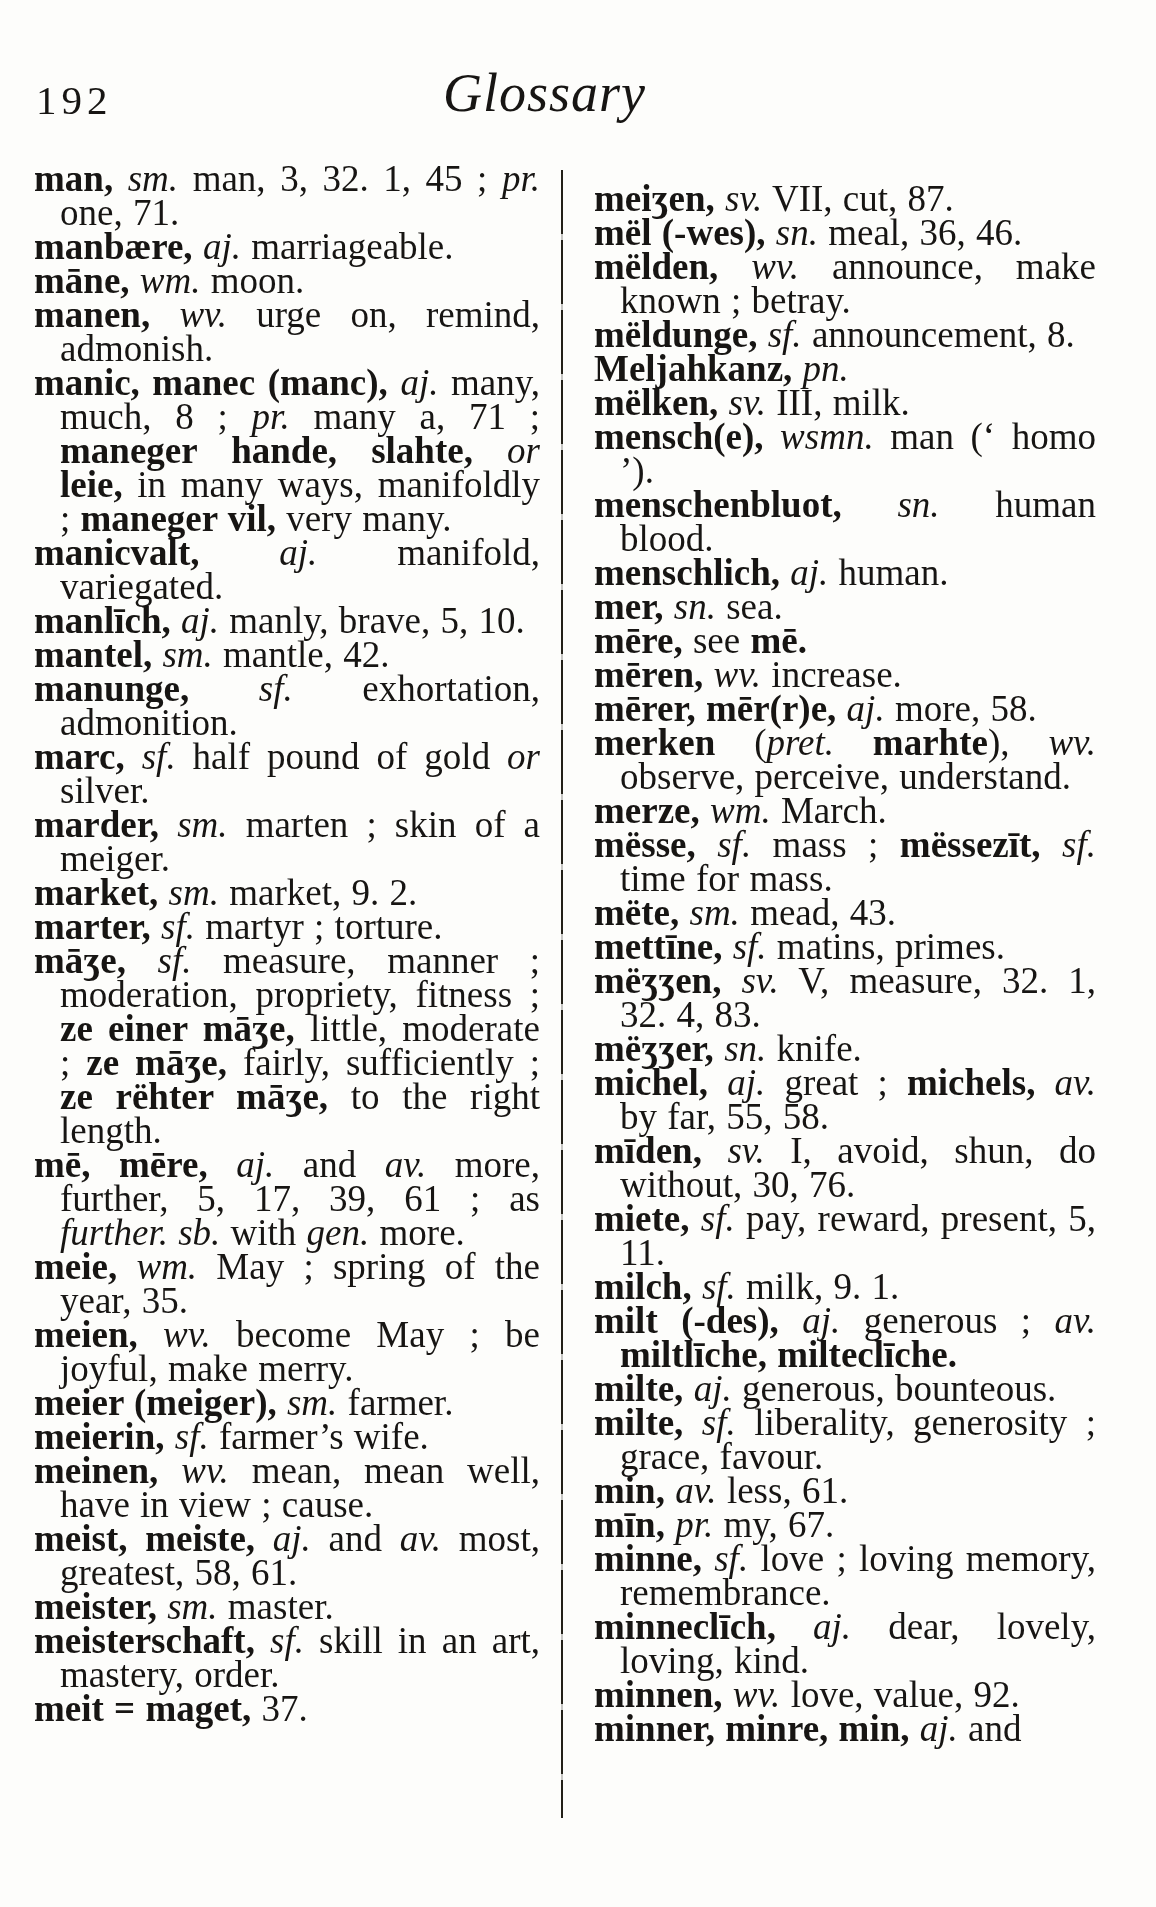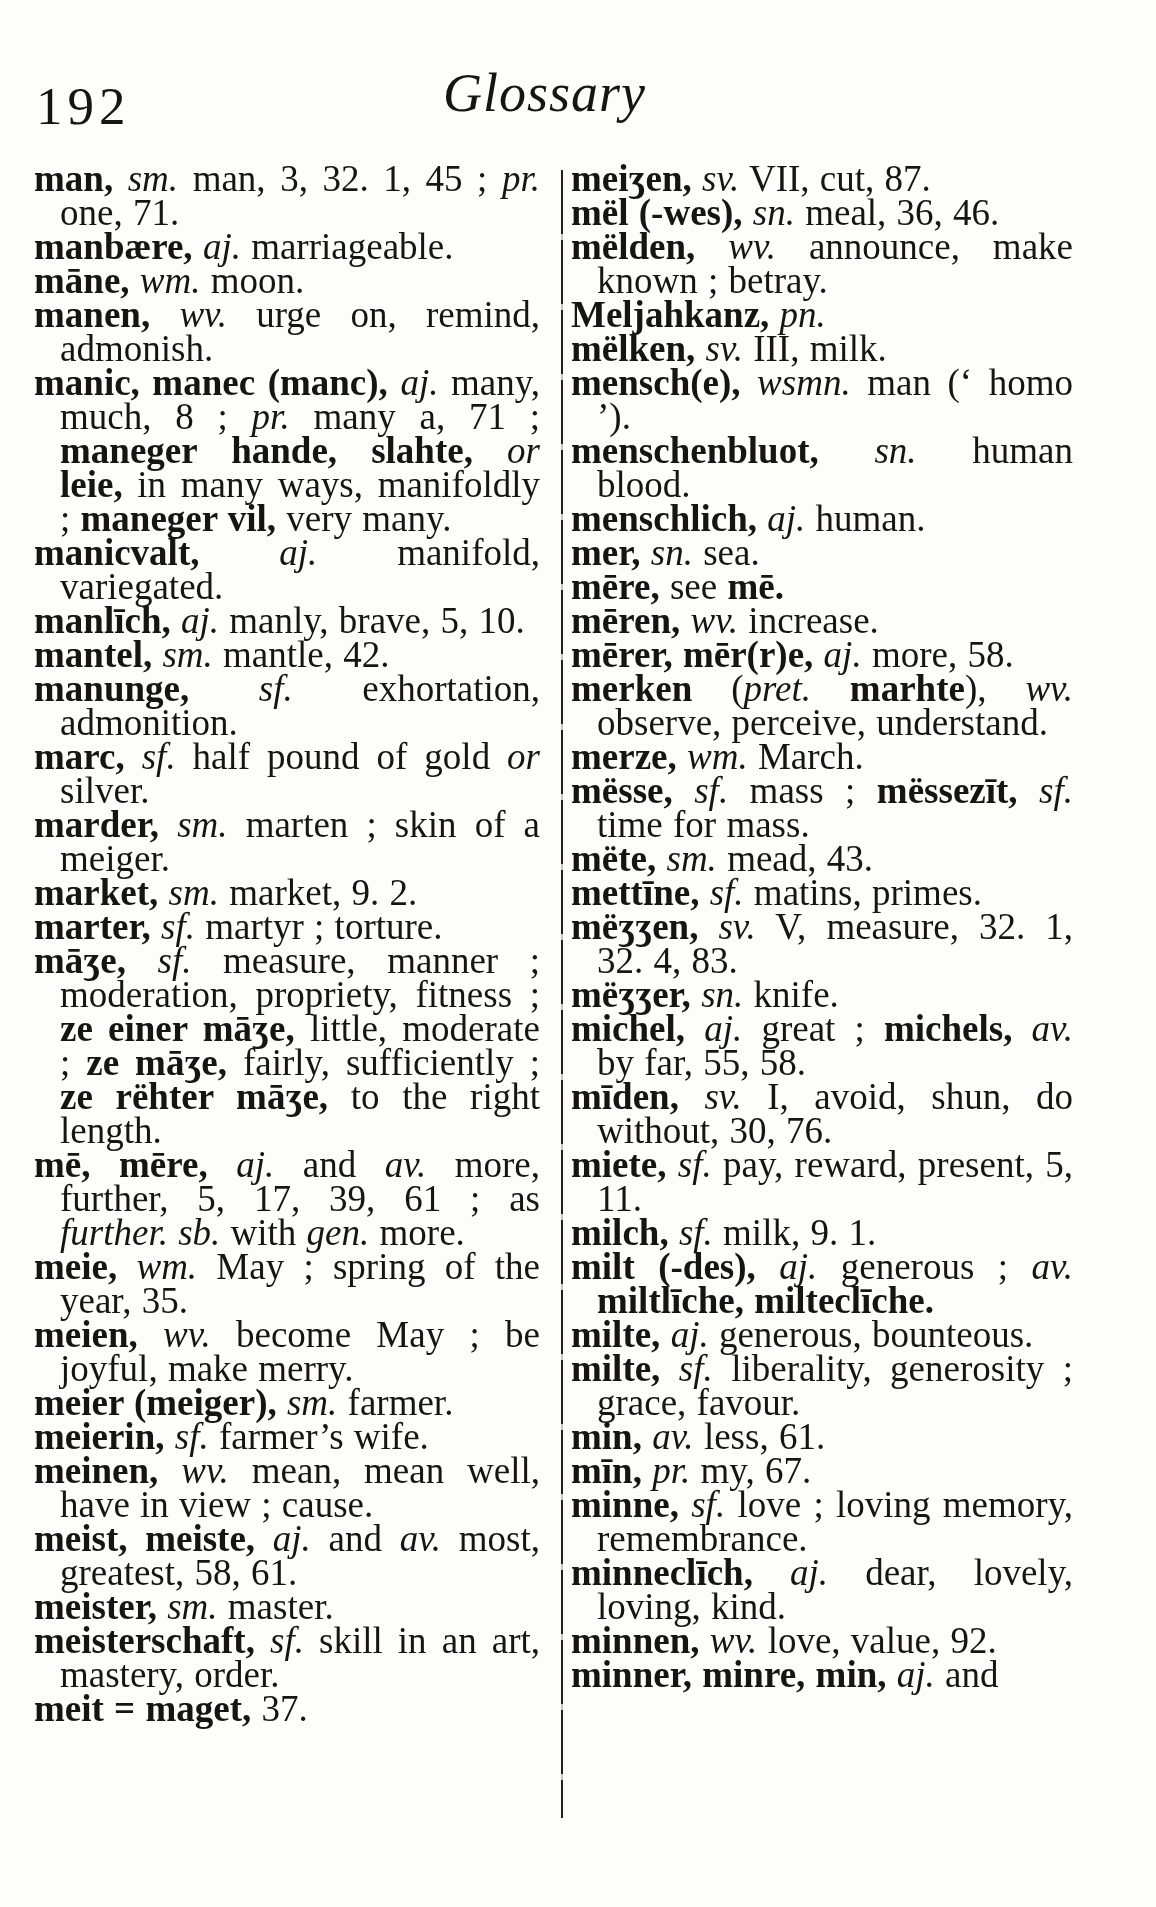--- a/index.html
+++ b/index.html
@@ -10,39 +10,39 @@
     margin: 0 auto;
     background: #fdfdfb;
     color: #171513;
     font-family: "Liberation Serif", "DejaVu Serif", serif;
     overflow: hidden;
   }
   .page-number {
     position: absolute;
     left: 36px;
     top: 76px;
-    font-size: 53px;
+    font-size: 41px;
     letter-spacing: 5px;
   }
   .running-head {
     position: absolute;
     left: 443px;
     top: 62px;
     font-style: italic;
     font-size: 54px;
     letter-spacing: 1px;
   }
   .column {
     position: absolute;
     top: 162px;
     font-size: 37px;
     line-height: 34px;
   }
   .column.left  { left: 34px;  width: 506px; }
-  .column.right { left: 571px; width: 502px; }
+  .column.right { left: 594px; width: 502px; margin-top: 20px; }
   .entry {
     text-align: justify;
     padding-left: 26px;
     text-indent: -26px;
     word-spacing: 1px;
   }
   .s-b  { font-weight: bold; }
   .s-i  { font-style: italic; }
   .divider {
     position: absolute;
@@ -87,20 +87,21 @@
       <div class="entry"><span class="s-b">meist, meiste, </span><span class="s-i">aj.</span><span class="s-p"> and </span><span class="s-i">av.</span><span class="s-p"> most, greatest, 58, 61.</span></div>
       <div class="entry"><span class="s-b">meister, </span><span class="s-i">sm.</span><span class="s-p"> master.</span></div>
       <div class="entry"><span class="s-b">meisterschaft, </span><span class="s-i">sf.</span><span class="s-p"> skill in an art, mastery, order.</span></div>
       <div class="entry"><span class="s-b">meit = maget, </span><span class="s-p">37.</span></div>
     </div>
   <div class="divider"></div>
   <div class="column right" id="col-right">
       <div class="entry"><span class="s-b">meiʒen, </span><span class="s-i">sv.</span><span class="s-p"> VII, cut, 87.</span></div>
       <div class="entry"><span class="s-b">mël (-wes), </span><span class="s-i">sn.</span><span class="s-p"> meal, 36, 46.</span></div>
       <div class="entry"><span class="s-b">mëlden, </span><span class="s-i">wv.</span><span class="s-p"> announce, make known ; betray.</span></div>
+      <div class="entry"><span class="s-b">mëldunge, </span><span class="s-i">sf.</span><span class="s-p"> announcement, 8.</span></div>
       <div class="entry"><span class="s-b">Meljahkanz, </span><span class="s-i">pn.</span></div>
       <div class="entry"><span class="s-b">mëlken, </span><span class="s-i">sv.</span><span class="s-p"> III, milk.</span></div>
       <div class="entry"><span class="s-b">mensch(e), </span><span class="s-i">wsmn.</span><span class="s-p"> man (‘ homo ’).</span></div>
       <div class="entry"><span class="s-b">menschenbluot, </span><span class="s-i">sn.</span><span class="s-p"> human blood.</span></div>
       <div class="entry"><span class="s-b">menschlich, </span><span class="s-i">aj.</span><span class="s-p"> human.</span></div>
       <div class="entry"><span class="s-b">mer, </span><span class="s-i">sn.</span><span class="s-p"> sea.</span></div>
       <div class="entry"><span class="s-b">mēre,</span><span class="s-p"> see </span><span class="s-b">mē.</span></div>
       <div class="entry"><span class="s-b">mēren, </span><span class="s-i">wv.</span><span class="s-p"> increase.</span></div>
       <div class="entry"><span class="s-b">mērer, mēr(r)e, </span><span class="s-i">aj.</span><span class="s-p"> more, 58.</span></div>
       <div class="entry"><span class="s-b">merken </span><span class="s-p">(</span><span class="s-i">pret.</span><span class="s-p"> </span><span class="s-b">marhte</span><span class="s-p">), </span><span class="s-i">wv.</span><span class="s-p"> observe, perceive, understand.</span></div>

